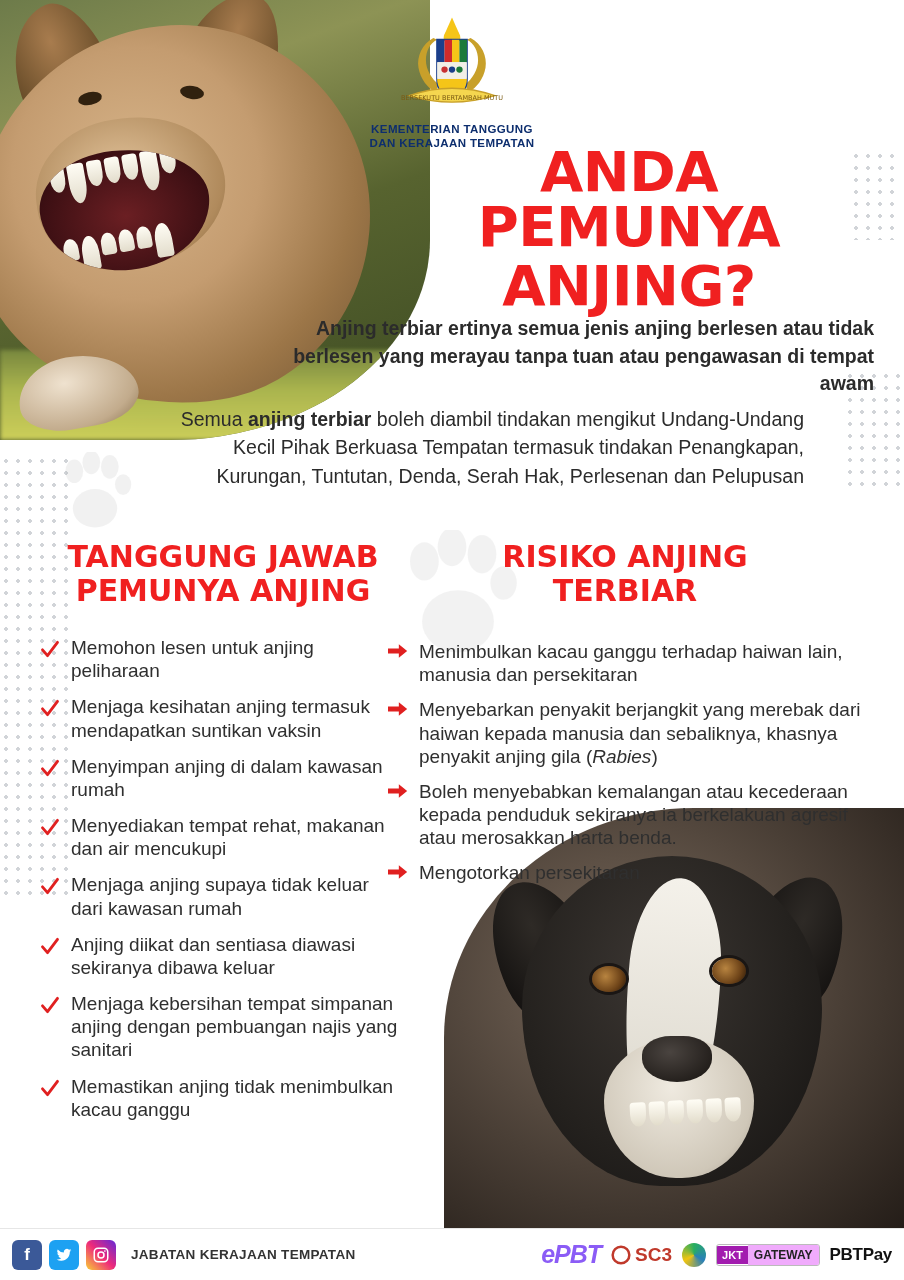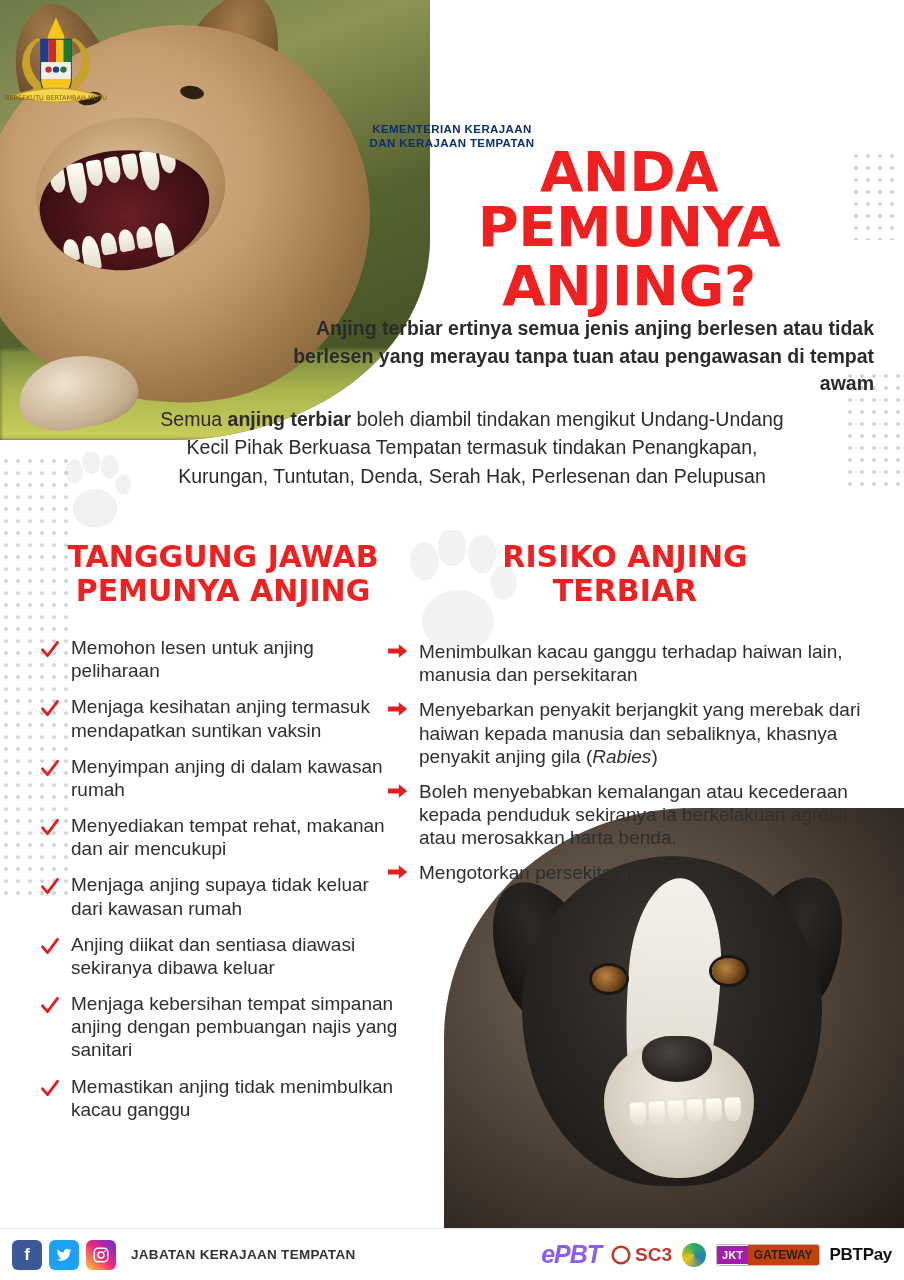--- a/index.html
+++ b/index.html
@@ -153,21 +153,21 @@
   }
   .b-dog-teeth {
     position: absolute; left: 186px; top: 292px;
     display: flex; gap: 3px; transform: rotate(-3deg);
   }
   .b-dog-teeth .tooth { width: 16px; height: 24px; }
 
   
   .emblem-wrap {
     position: absolute; left: 0; right: 0; top: 10px;
-    display: flex; flex-direction: column; 
+    display: flex; flex-direction: column; align-items: center;
     z-index: 4;
   }
   .emblem { width: 112px; height: 108px; }
   .ministry {
     margin-top: 4px;
     text-align: center;
     font-size: 11.5px;
     font-weight: 700;
     letter-spacing: .4px;
     color: #0d2e6e;
@@ -193,21 +193,21 @@
     position: absolute; left: 288px; right: 30px; top: 315px;
     text-align: right;
     font-size: 19.5px;
     font-weight: 700;
     color: #2b2b2b;
     line-height: 1.42;
     z-index: 4;
   }
   .intro2 {
     position: absolute; left: 140px; right: 100px; top: 405px;
-    text-align: center;
+    text-align: right;
     font-size: 19.5px;
     color: #2b2b2b;
     line-height: 1.45;
     z-index: 4;
   }
   .intro2 b { font-weight: 700; }
 
   
   .paw-watermark {
     position: absolute; left: 398px; top: 530px;
@@ -287,21 +287,21 @@
     font-size: 15px; font-weight: 800;
   }
   .logo-epbt { color: #8b5cf6; font-size: 25px; font-weight: 800; font-style: italic; letter-spacing: -1px; }
   .logo-sc3  { color: #c0392b; font-size: 19px; font-weight: 800; }
   .logo-globe { width: 24px; height: 24px; border-radius: 50%;
     background: conic-gradient(#27ae60,#2980b9,#f1c40f,#27ae60); }
   .jkt-badge {
     display: flex; align-items: center; border: 1px solid #bbb; border-radius: 3px; overflow: hidden;
   }
   .jkt-badge .a { background: #a21caf; color: #fff; font-size: 11px; font-weight: 800; padding: 3px 5px; }
-  .jkt-badge .b { background: #c2410c; color: #222; font-size: 12px; font-weight: 800; padding: 3px 6px; }
+  .jkt-badge .b { background: #f0abfc; color: #222; font-size: 12px; font-weight: 800; padding: 3px 6px; }
   .logo-pbtpay { color: #111; font-size: 17px; font-weight: 900; letter-spacing: -.3px; }
 </style>
 </head>
 <body>
 
 <div class="poster">
 
   <div class="dots dots-left"></div>
   <div class="dots dots-right"></div>
   <div class="dots dots-top-right"></div>
@@ -353,21 +353,21 @@
       <rect x="68" y="32" width="8" height="24" fill="#1b7a3a"></rect>
       <rect x="44" y="56" width="32" height="18" fill="#f1efe7"></rect>
       <circle cx="52" cy="64" r="3.4" fill="#c83232"></circle>
       <circle cx="60" cy="64" r="3.4" fill="#1b3f8b"></circle>
       <circle cx="68" cy="64" r="3.4" fill="#1b7a3a"></circle>
       <path d="M44 74 h32 q0 14 -16 20 q-16 -6 -16 -20 Z" fill="#f5c518"></path>
       <path d="M14 92 q46 -16 92 0 q-46 14 -92 0 Z" fill="#f5d64f" stroke="#c8a02a" stroke-width="1.5"></path>
       <text x="60" y="97" font-size="7" text-anchor="middle" fill="#7a5a12" font-family="DejaVu Sans, sans-serif">BERSEKUTU BERTAMBAH MUTU</text>
     </svg>
     <div class="ministry">
-      <div>KEMENTERIAN KERAJAAN</div>
+      <div>KEMENTERIAN TANGGUNG</div>
       <div>DAN KERAJAAN TEMPATAN</div>
     </div>
   </div>
 
   <div class="headline">
     <span class="l1">ANDA PEMUNYA</span>
     <span class="l2">ANJING?</span>
   </div>
 
   <div class="intro1"><b>Anjing terbiar</b> ertinya semua jenis anjing <b>berlesen</b> atau tidak berlesen yang merayau tanpa tuan atau pengawasan di tempat awam</div>

